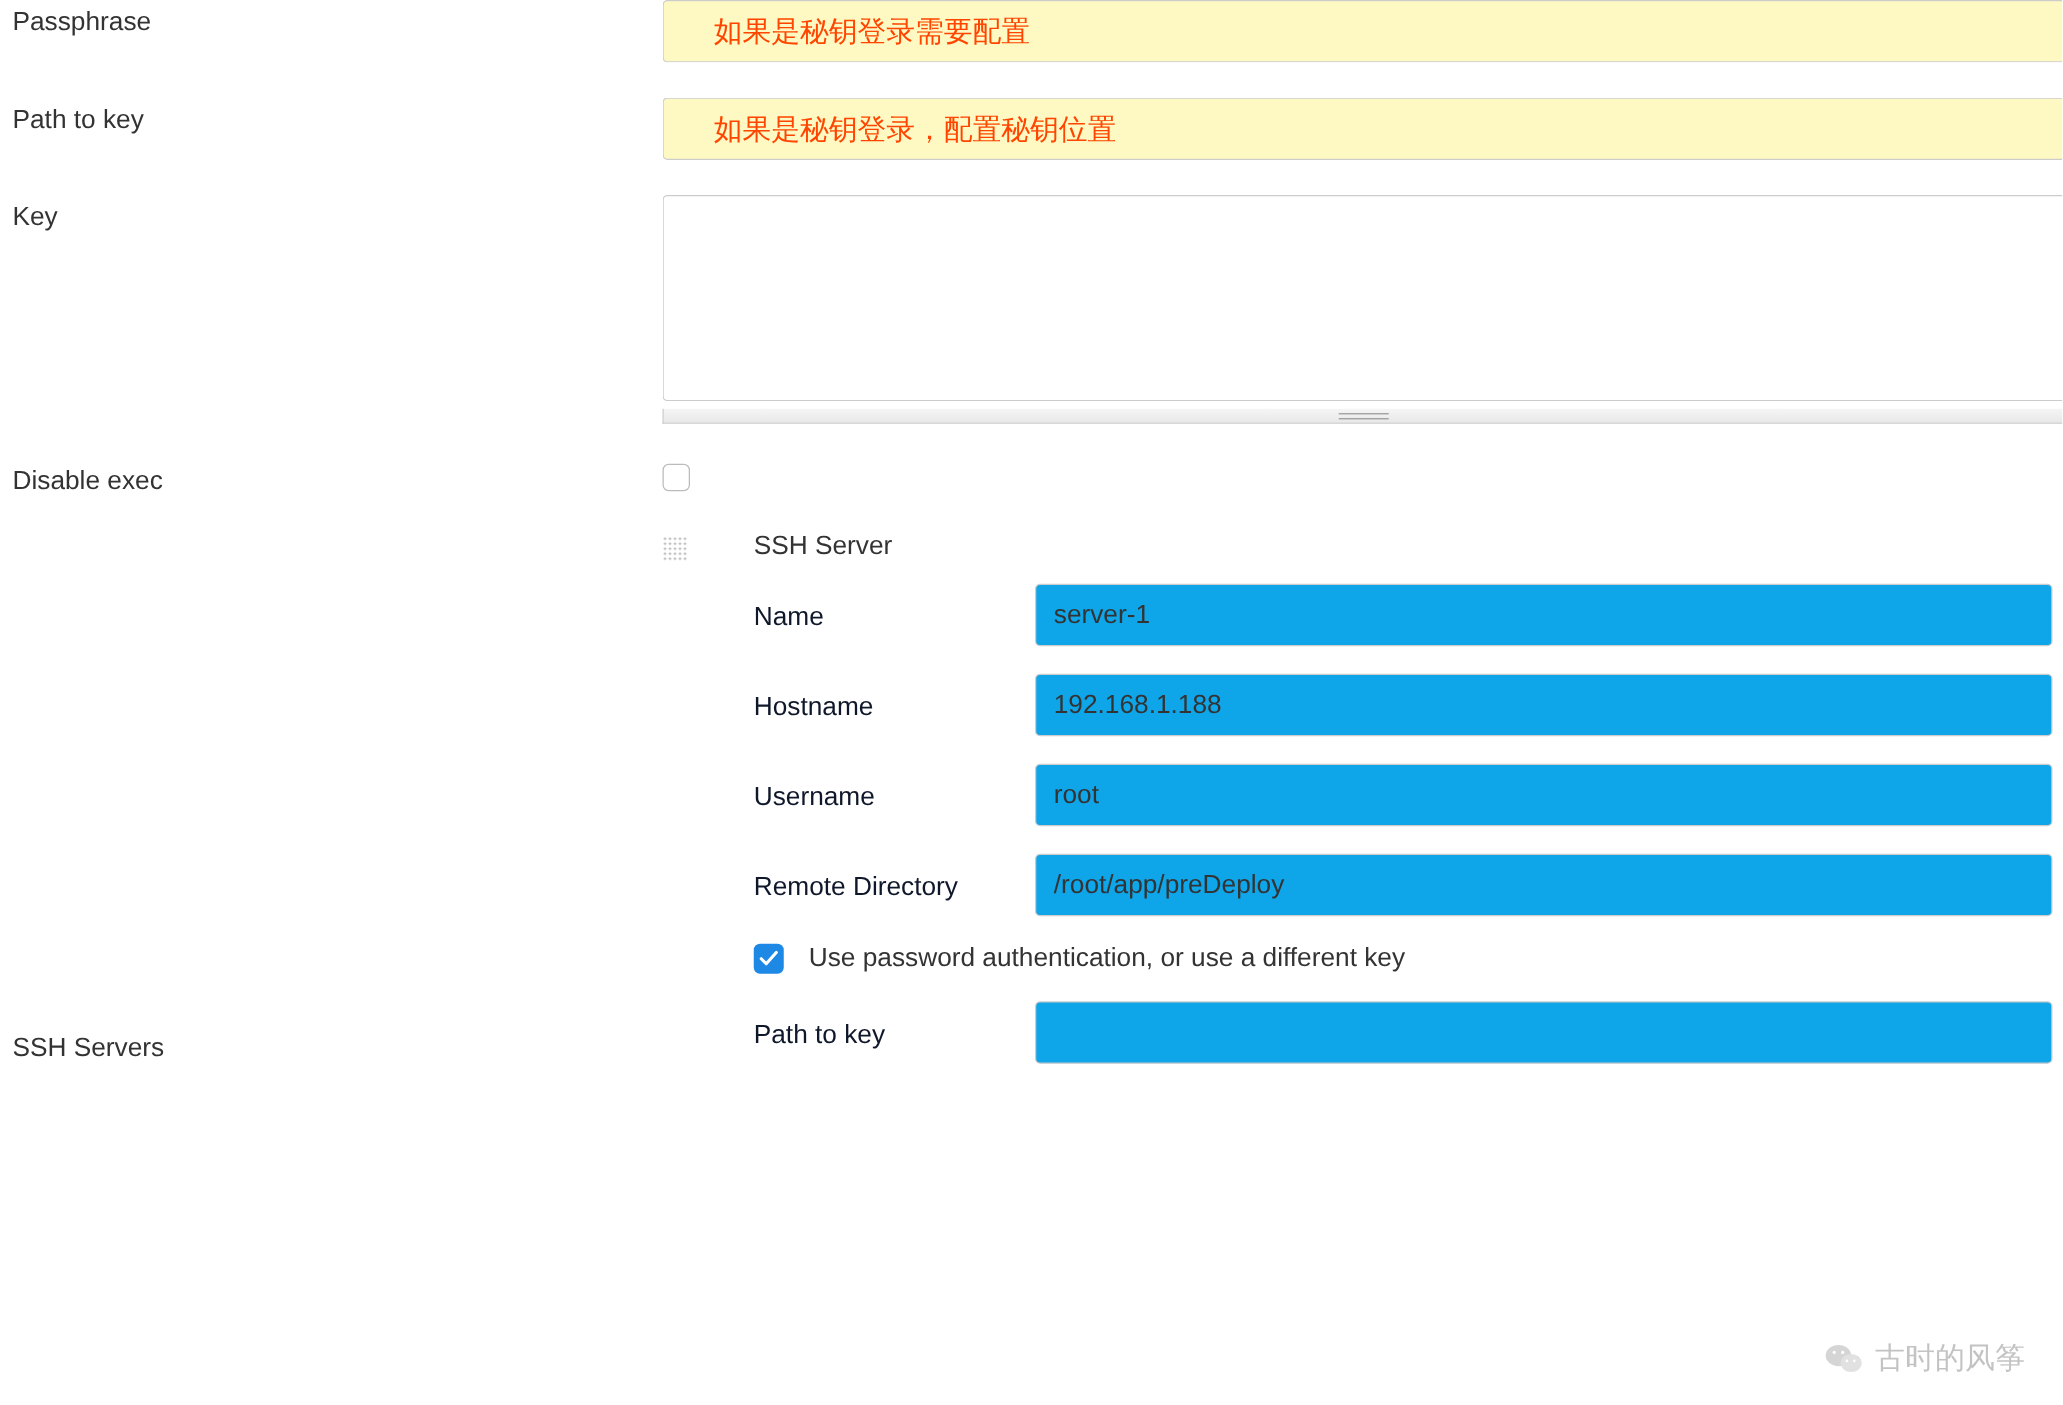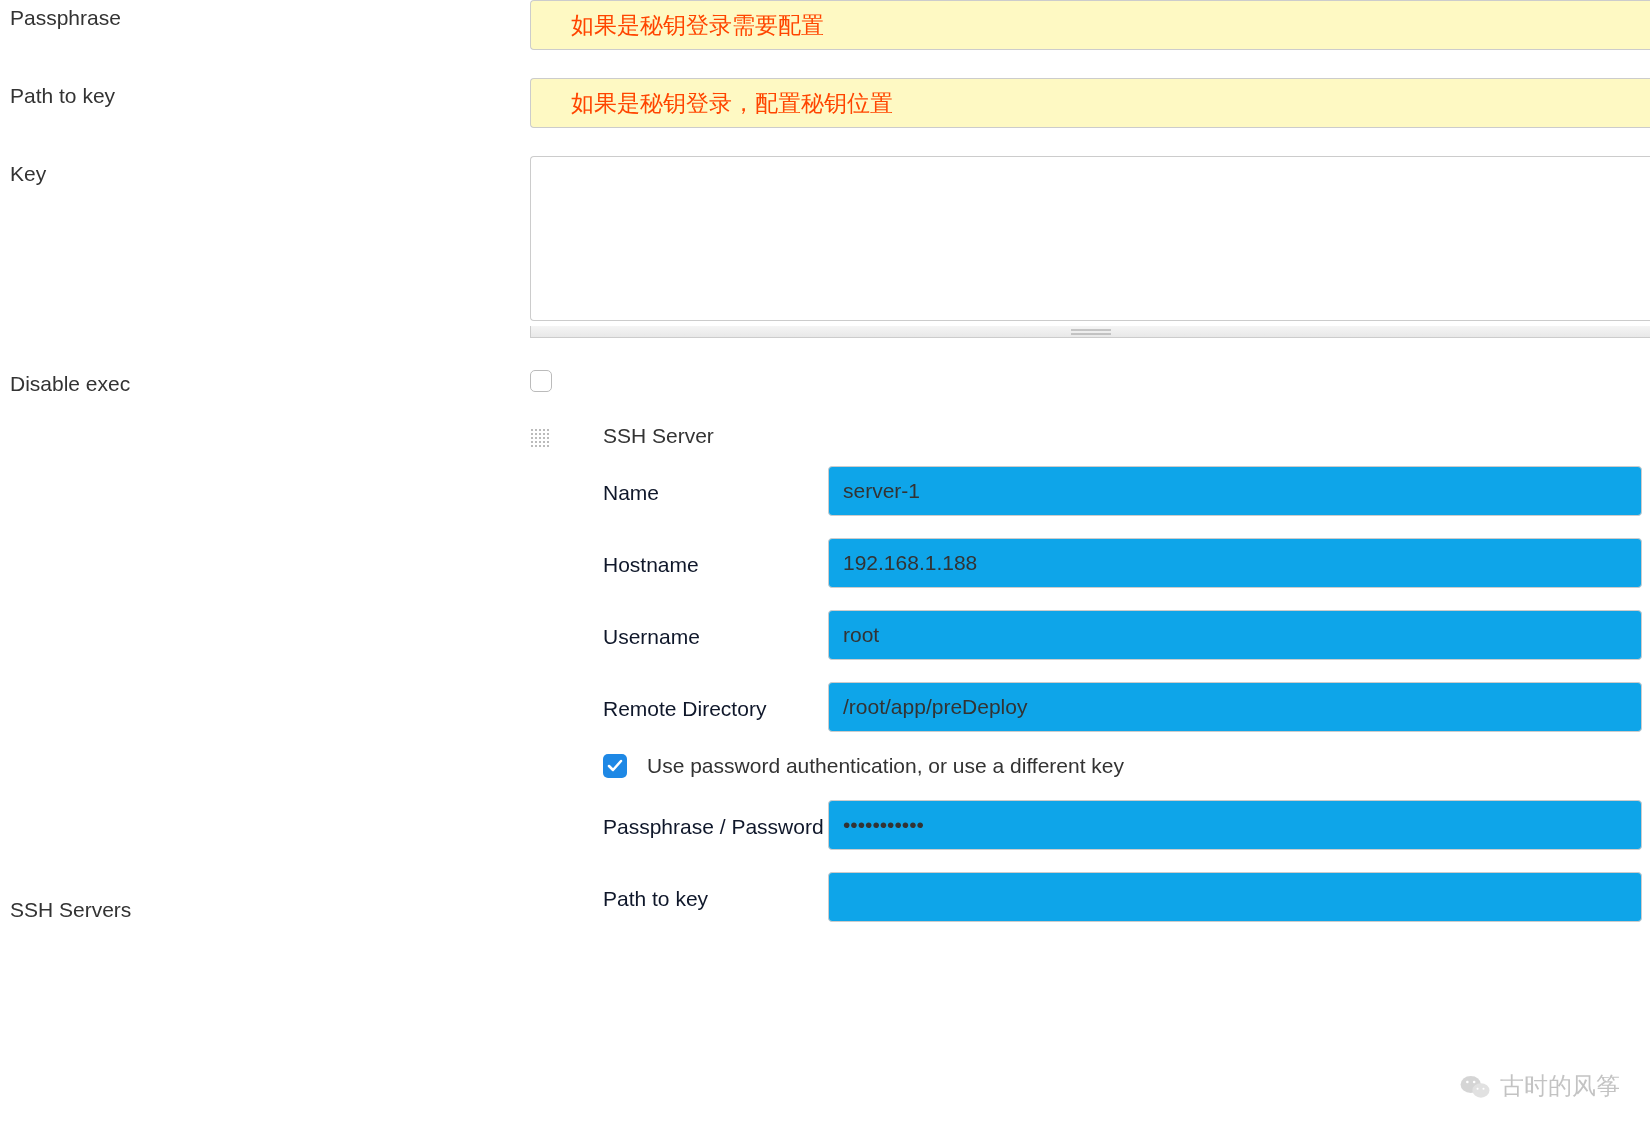--- a/index.html
+++ b/index.html
@@ -260,24 +260,20 @@
 
           <div class="checkbox-row">
             <div class="blue-checkbox">
               <svg viewBox="0 0 16 16">
                   <path d="M2 8 L6 12 L14 3" stroke="#fff" stroke-width="2.5" fill="none" stroke-linecap="round" stroke-linejoin="round"></path>
                 </svg>
             </div>
             <div class="checkbox-label">Use password authentication, or use a different key</div>
           </div>
 
-          <div class="nested-row">
-            <div class="nested-label">Passphrase / Password</div>
-            <input class="nested-input" type="text" value="•••••••••••" style="">
-          </div>
 
           <div class="nested-row" style="margin-bottom:0;">
             <div class="nested-label">Path to key</div>
             <input class="nested-input" type="text" value="" style="">
           </div>
 
         </div>
       </div>
     </div>
   </div>

